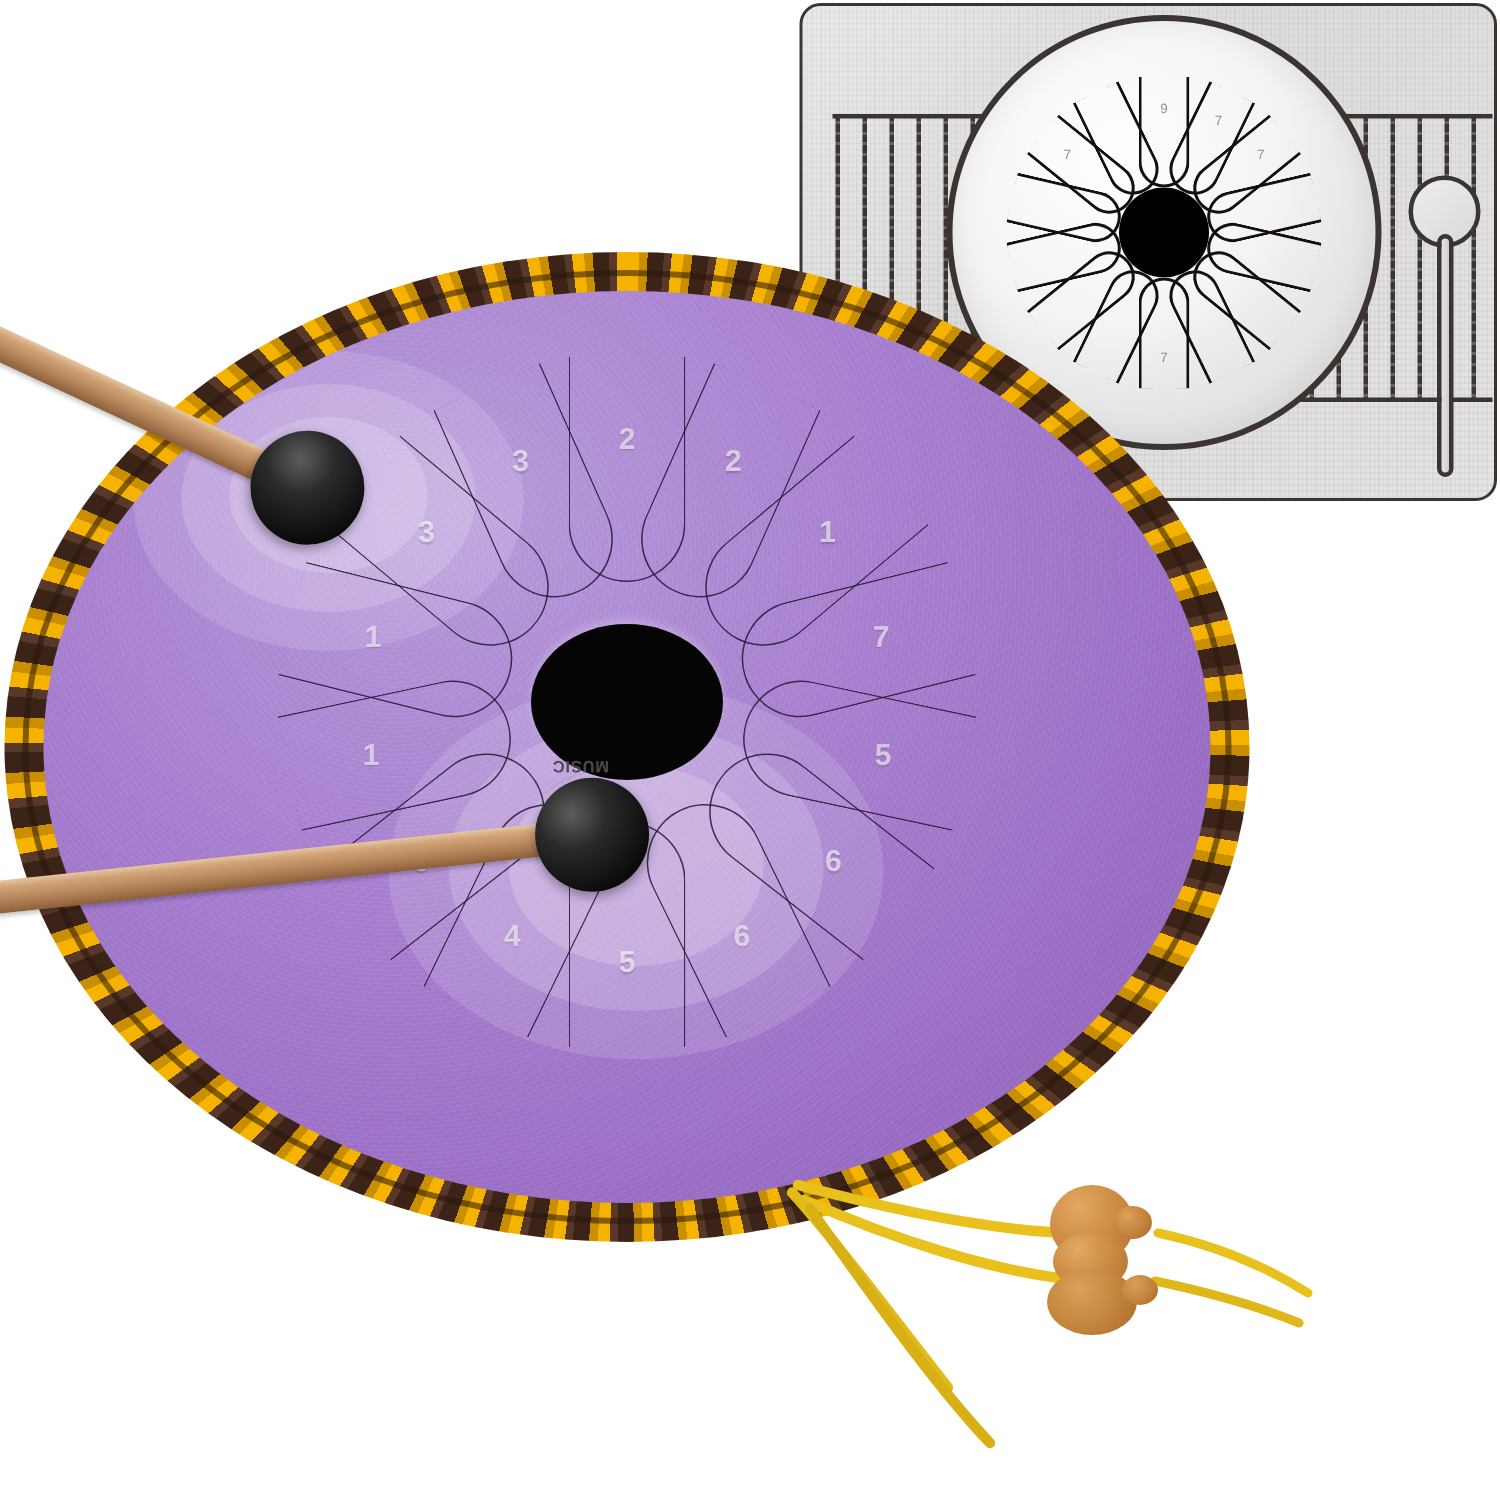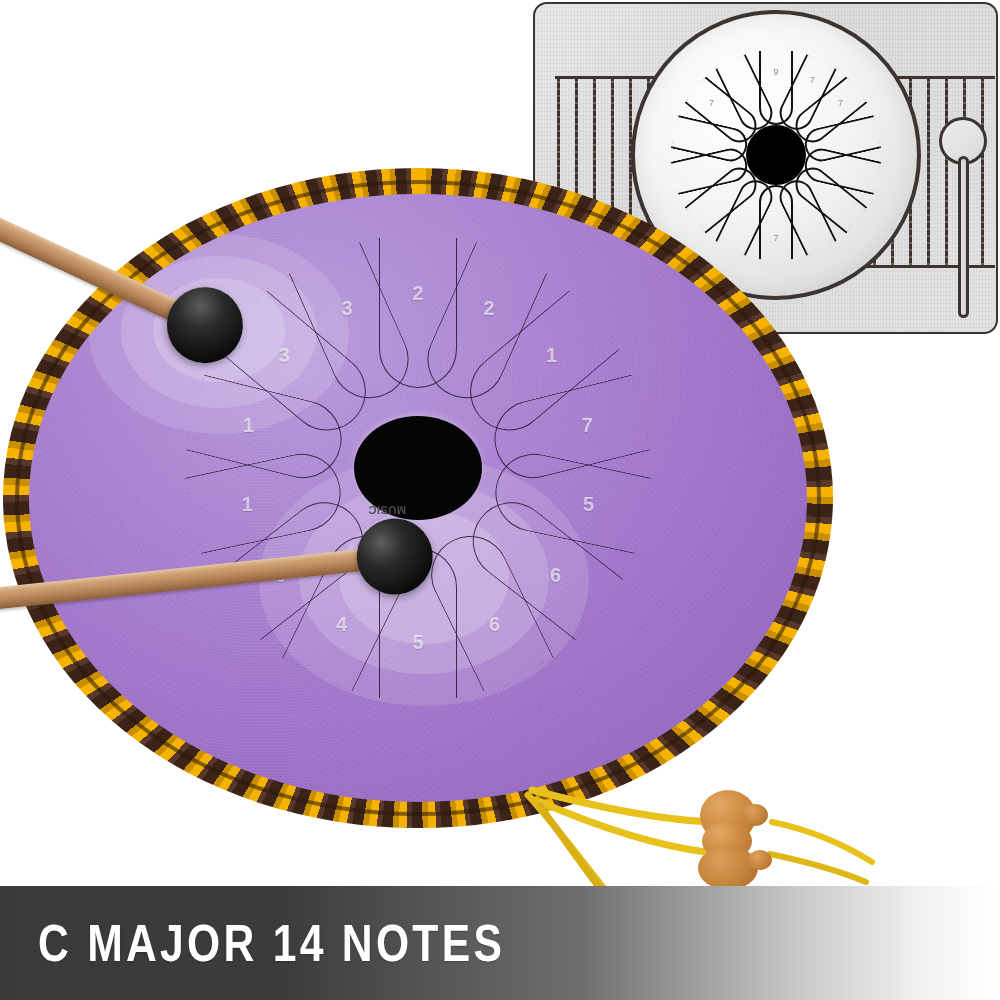--- a/index.html
+++ b/index.html
@@ -361,17 +361,14 @@
     <div class="top" style="left:0; top:0; width:56px; height:52px;"></div>
     <div class="bot" style="left:42px; top:14px; width:26px; height:22px;"></div>
   </div>
 
   <div class="bead" id="bead-2" style="left:696px; top:822px; width:86px; height:68px;">
     <div class="top" style="left:6px; top:0; width:50px; height:38px;"></div>
     <div class="bot" style="left:2px; top:24px; width:60px; height:44px;"></div>
     <div class="bot" style="left:52px; top:28px; width:24px; height:20px;"></div>
   </div>
 
-  <div id="banner">
-    <div id="banner-text">C MAJOR 14 NOTES</div>
-  </div>
 
 </div>
 
 </body></html>

